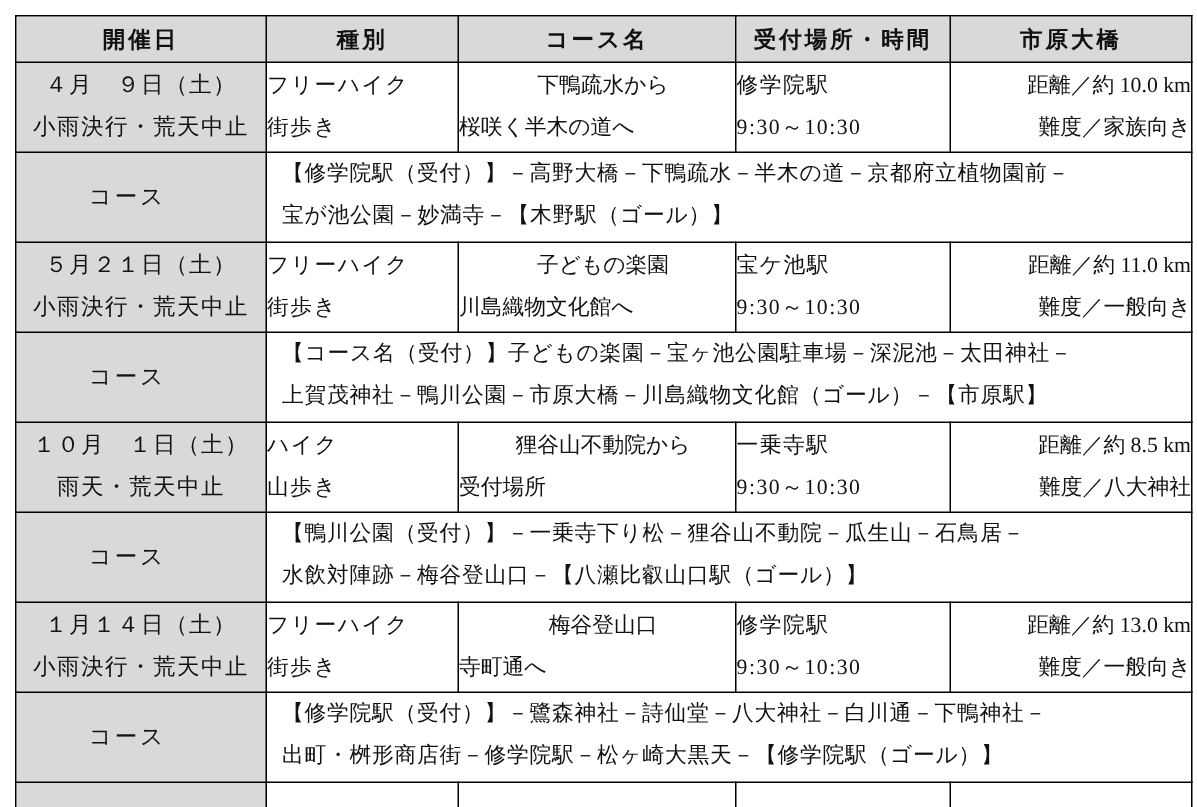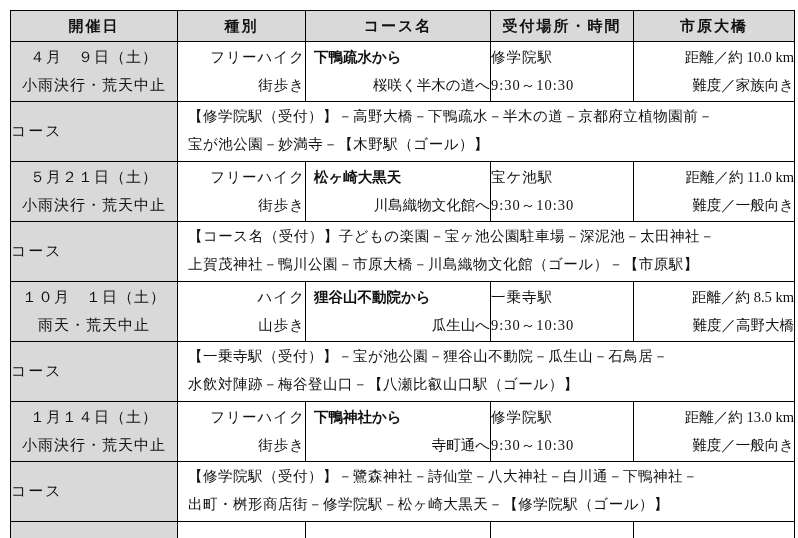--- a/index.html
+++ b/index.html
@@ -46,27 +46,27 @@
   .cell {
     display: flex;
     flex-direction: column;
     justify-content: space-around;
     height: 56px;
     font-size: 14.5px;
     line-height: 1;
   }
   .line { white-space: nowrap; }
   .c-date .line { text-align: center; font-size: 15px; letter-spacing: 1px; }
-  .c-type .line { text-align: right; letter-spacing: 1px; }
-  .c-cname .l1 { text-align: left; padding-left: 8px; font-weight: bold; }
-  .c-cname .l2 { text-align: right; }
+  .c-type .line { text-align: left; letter-spacing: 1px; }
+  .c-cname .l1 { text-align: center; padding-left: 8px; }
+  .c-cname .l2 { text-align: left; }
   .c-recv .line { text-align: left; letter-spacing: 1px; }
   .c-level .line { text-align: right; padding-left: 6px; }
   .course-label-cell {
-    text-align: left;
+    text-align: center;
     padding-right: 18px;
     font-size: 15px;
     letter-spacing: 2px;
     vertical-align: middle;
   }
   .course-text .line { text-align: left; padding-left: 10px; letter-spacing: 0.5px; font-family: Liberation Mono, monospace; }
   tr.partial-row td { height: 24px; border-top: 1.5px solid #000; }
 </style>
 </head>
 <body>
@@ -139,21 +139,21 @@
       </div>
     </td>
     <td>
       <div class="cell c-type">
         <div class="line">フリーハイク</div>
         <div class="line">街歩き</div>
       </div>
     </td>
     <td>
       <div class="cell c-cname">
-        <div class="line l1">松ヶ崎大黒天</div>
+        <div class="line l1">子どもの楽園</div>
         <div class="line l2">川島織物文化館へ</div>
       </div>
     </td>
     <td>
       <div class="cell c-recv">
         <div class="line">宝ケ池駅</div>
         <div class="line">9:30～10:30</div>
       </div>
     </td>
     <td>
@@ -182,62 +182,62 @@
     </td>
     <td>
       <div class="cell c-type">
         <div class="line">ハイク</div>
         <div class="line">山歩き</div>
       </div>
     </td>
     <td>
       <div class="cell c-cname">
         <div class="line l1">狸谷山不動院から</div>
-        <div class="line l2">瓜生山へ</div>
+        <div class="line l2">受付場所</div>
       </div>
     </td>
     <td>
       <div class="cell c-recv">
         <div class="line">一乗寺駅</div>
         <div class="line">9:30～10:30</div>
       </div>
     </td>
     <td>
       <div class="cell c-level">
         <div class="line">距離／約 8.5 km</div>
-        <div class="line">難度／高野大橋</div>
-      </div>
-    </td>
-  </tr>
-  <tr class="course-row">
-    <td class="shade course-label-cell">コース</td>
-    <td colspan="4">
-      <div class="cell course-text">
-        <div class="line">【一乗寺駅（受付）】－宝が池公園－狸谷山不動院－瓜生山－石鳥居－</div>
+        <div class="line">難度／八大神社</div>
+      </div>
+    </td>
+  </tr>
+  <tr class="course-row">
+    <td class="shade course-label-cell">コース</td>
+    <td colspan="4">
+      <div class="cell course-text">
+        <div class="line">【鴨川公園（受付）】－一乗寺下り松－狸谷山不動院－瓜生山－石鳥居－</div>
         <div class="line">水飲対陣跡－梅谷登山口－【八瀬比叡山口駅（ゴール）】</div>
       </div>
     </td>
   </tr>
 
   <tr class="data-row">
     <td class="shade">
       <div class="cell c-date">
         <div class="line">１月１４日（土）</div>
         <div class="line">小雨決行・荒天中止</div>
       </div>
     </td>
     <td>
       <div class="cell c-type">
         <div class="line">フリーハイク</div>
         <div class="line">街歩き</div>
       </div>
     </td>
     <td>
       <div class="cell c-cname">
-        <div class="line l1">下鴨神社から</div>
+        <div class="line l1">梅谷登山口</div>
         <div class="line l2">寺町通へ</div>
       </div>
     </td>
     <td>
       <div class="cell c-recv">
         <div class="line">修学院駅</div>
         <div class="line">9:30～10:30</div>
       </div>
     </td>
     <td>

